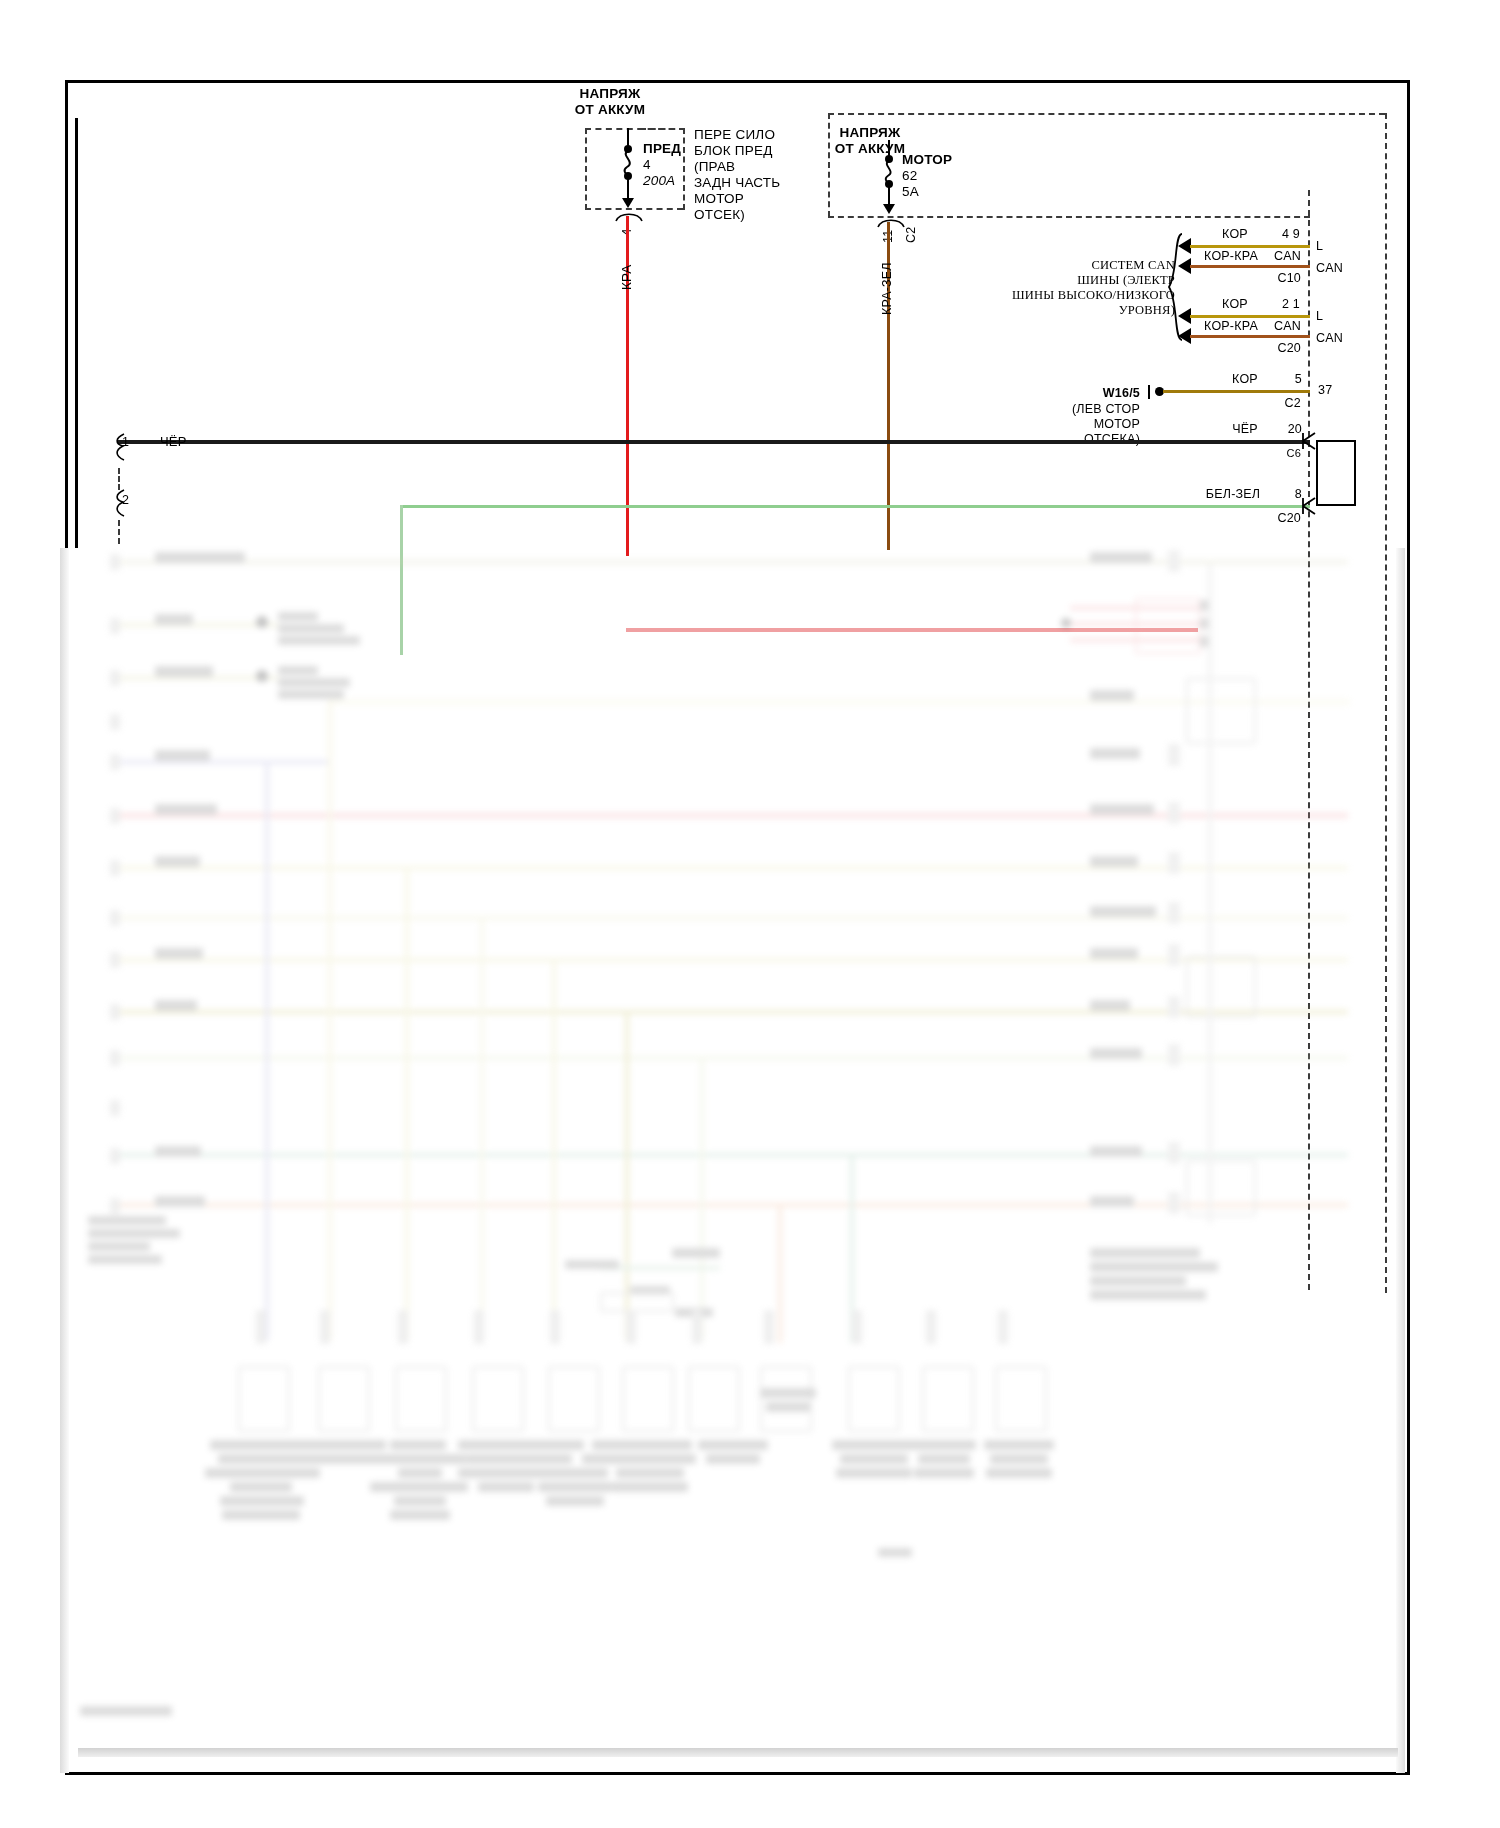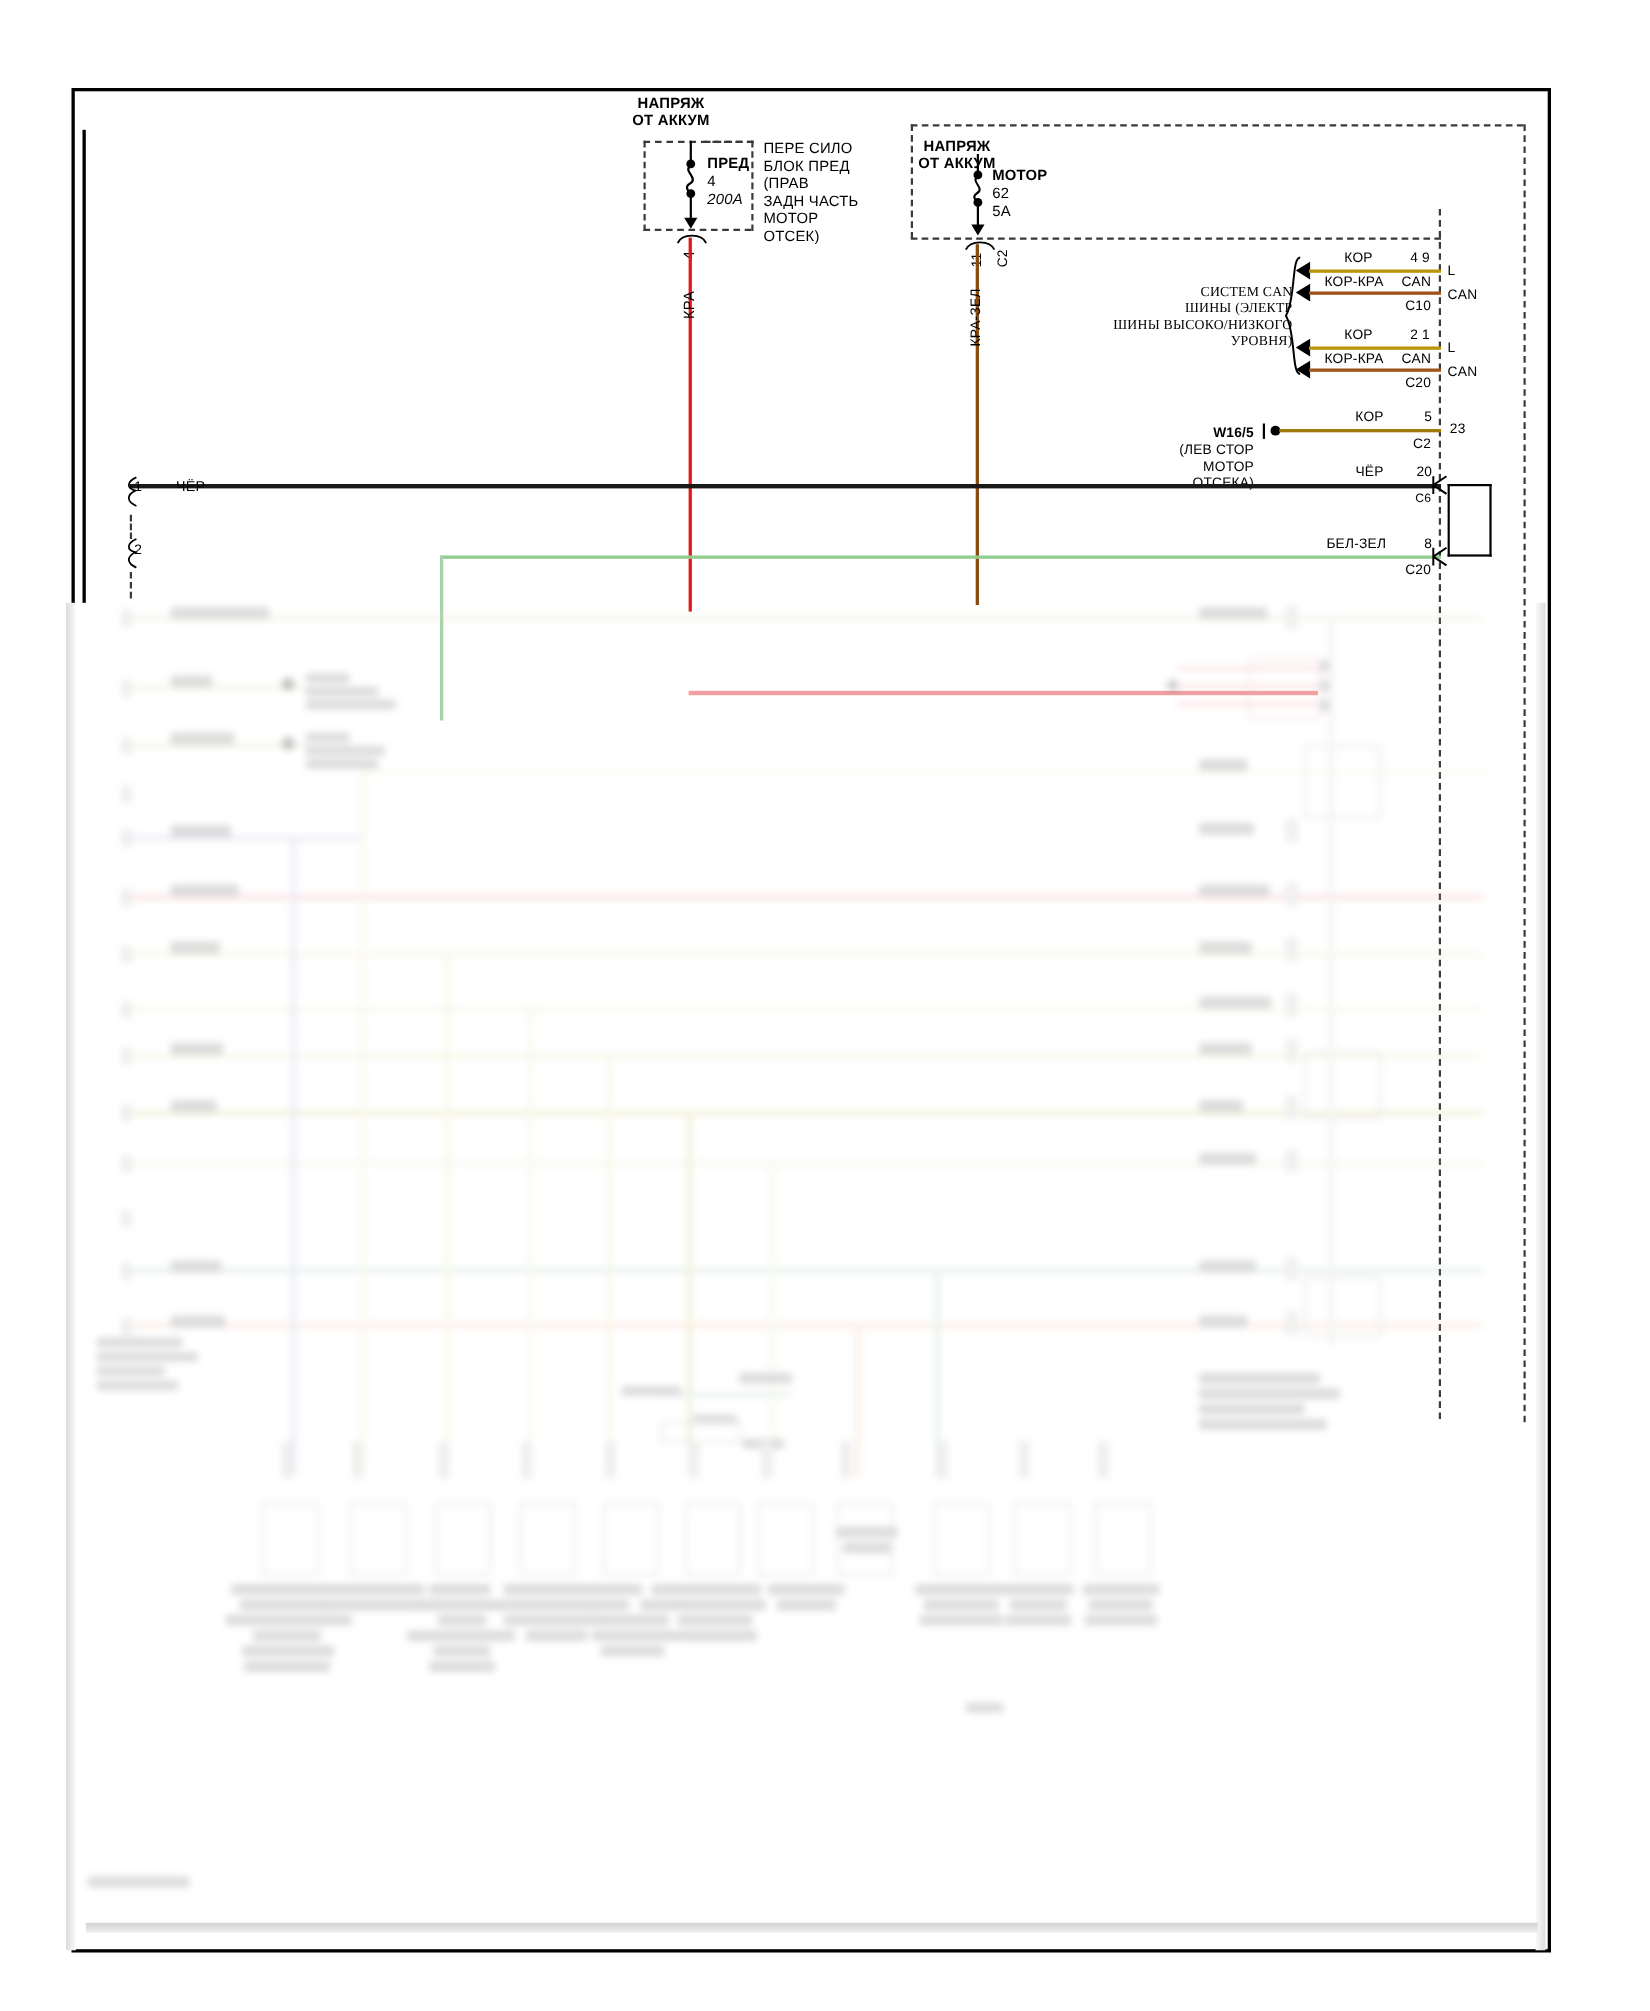--- a/index.html
+++ b/index.html
@@ -185,21 +185,21 @@
 МОТОР
 ОТСЕКА)</div>
 
     <div class="abs" style="left:1148px;top:385px;width:2px;height:14px;background:#000;"></div>
     <div class="junc" style="left:1155px;top:387px;"></div>
 
     <div class="w wh" style="left:1163px;top:390px;width:147px;background:#a07a0a;"></div>
     <div class="txt c" style="left:1215px;top:371px;width:60px;font-size:12.5px;">КОР</div>
     <div class="txt r" style="left:1250px;top:371px;width:52px;font-size:12.5px;">5</div>
     <div class="txt r" style="left:1245px;top:395px;width:56px;font-size:12.5px;">C2</div>
-    <div class="txt" style="left:1318px;top:382px;font-size:12.5px;">23</div>
+    <div class="txt" style="left:1318px;top:382px;font-size:12.5px;">37</div>
   </div>
 
   <div>
 
     <div class="w wh" style="left:118px;top:440px;width:1192px;background:#1a1a1a;height:4px;"></div>
     <div class="txt c" style="left:1215px;top:421px;width:60px;font-size:12.5px;">ЧЁР</div>
     <div class="txt r" style="left:1250px;top:421px;width:52px;font-size:12.5px;">20</div>
     <div class="txt r" style="left:1245px;top:445px;width:56px;font-size:11px;">C6</div>
 
     <div class="w wh" style="left:400px;top:505px;width:910px;background:#8fce8f;"></div>

